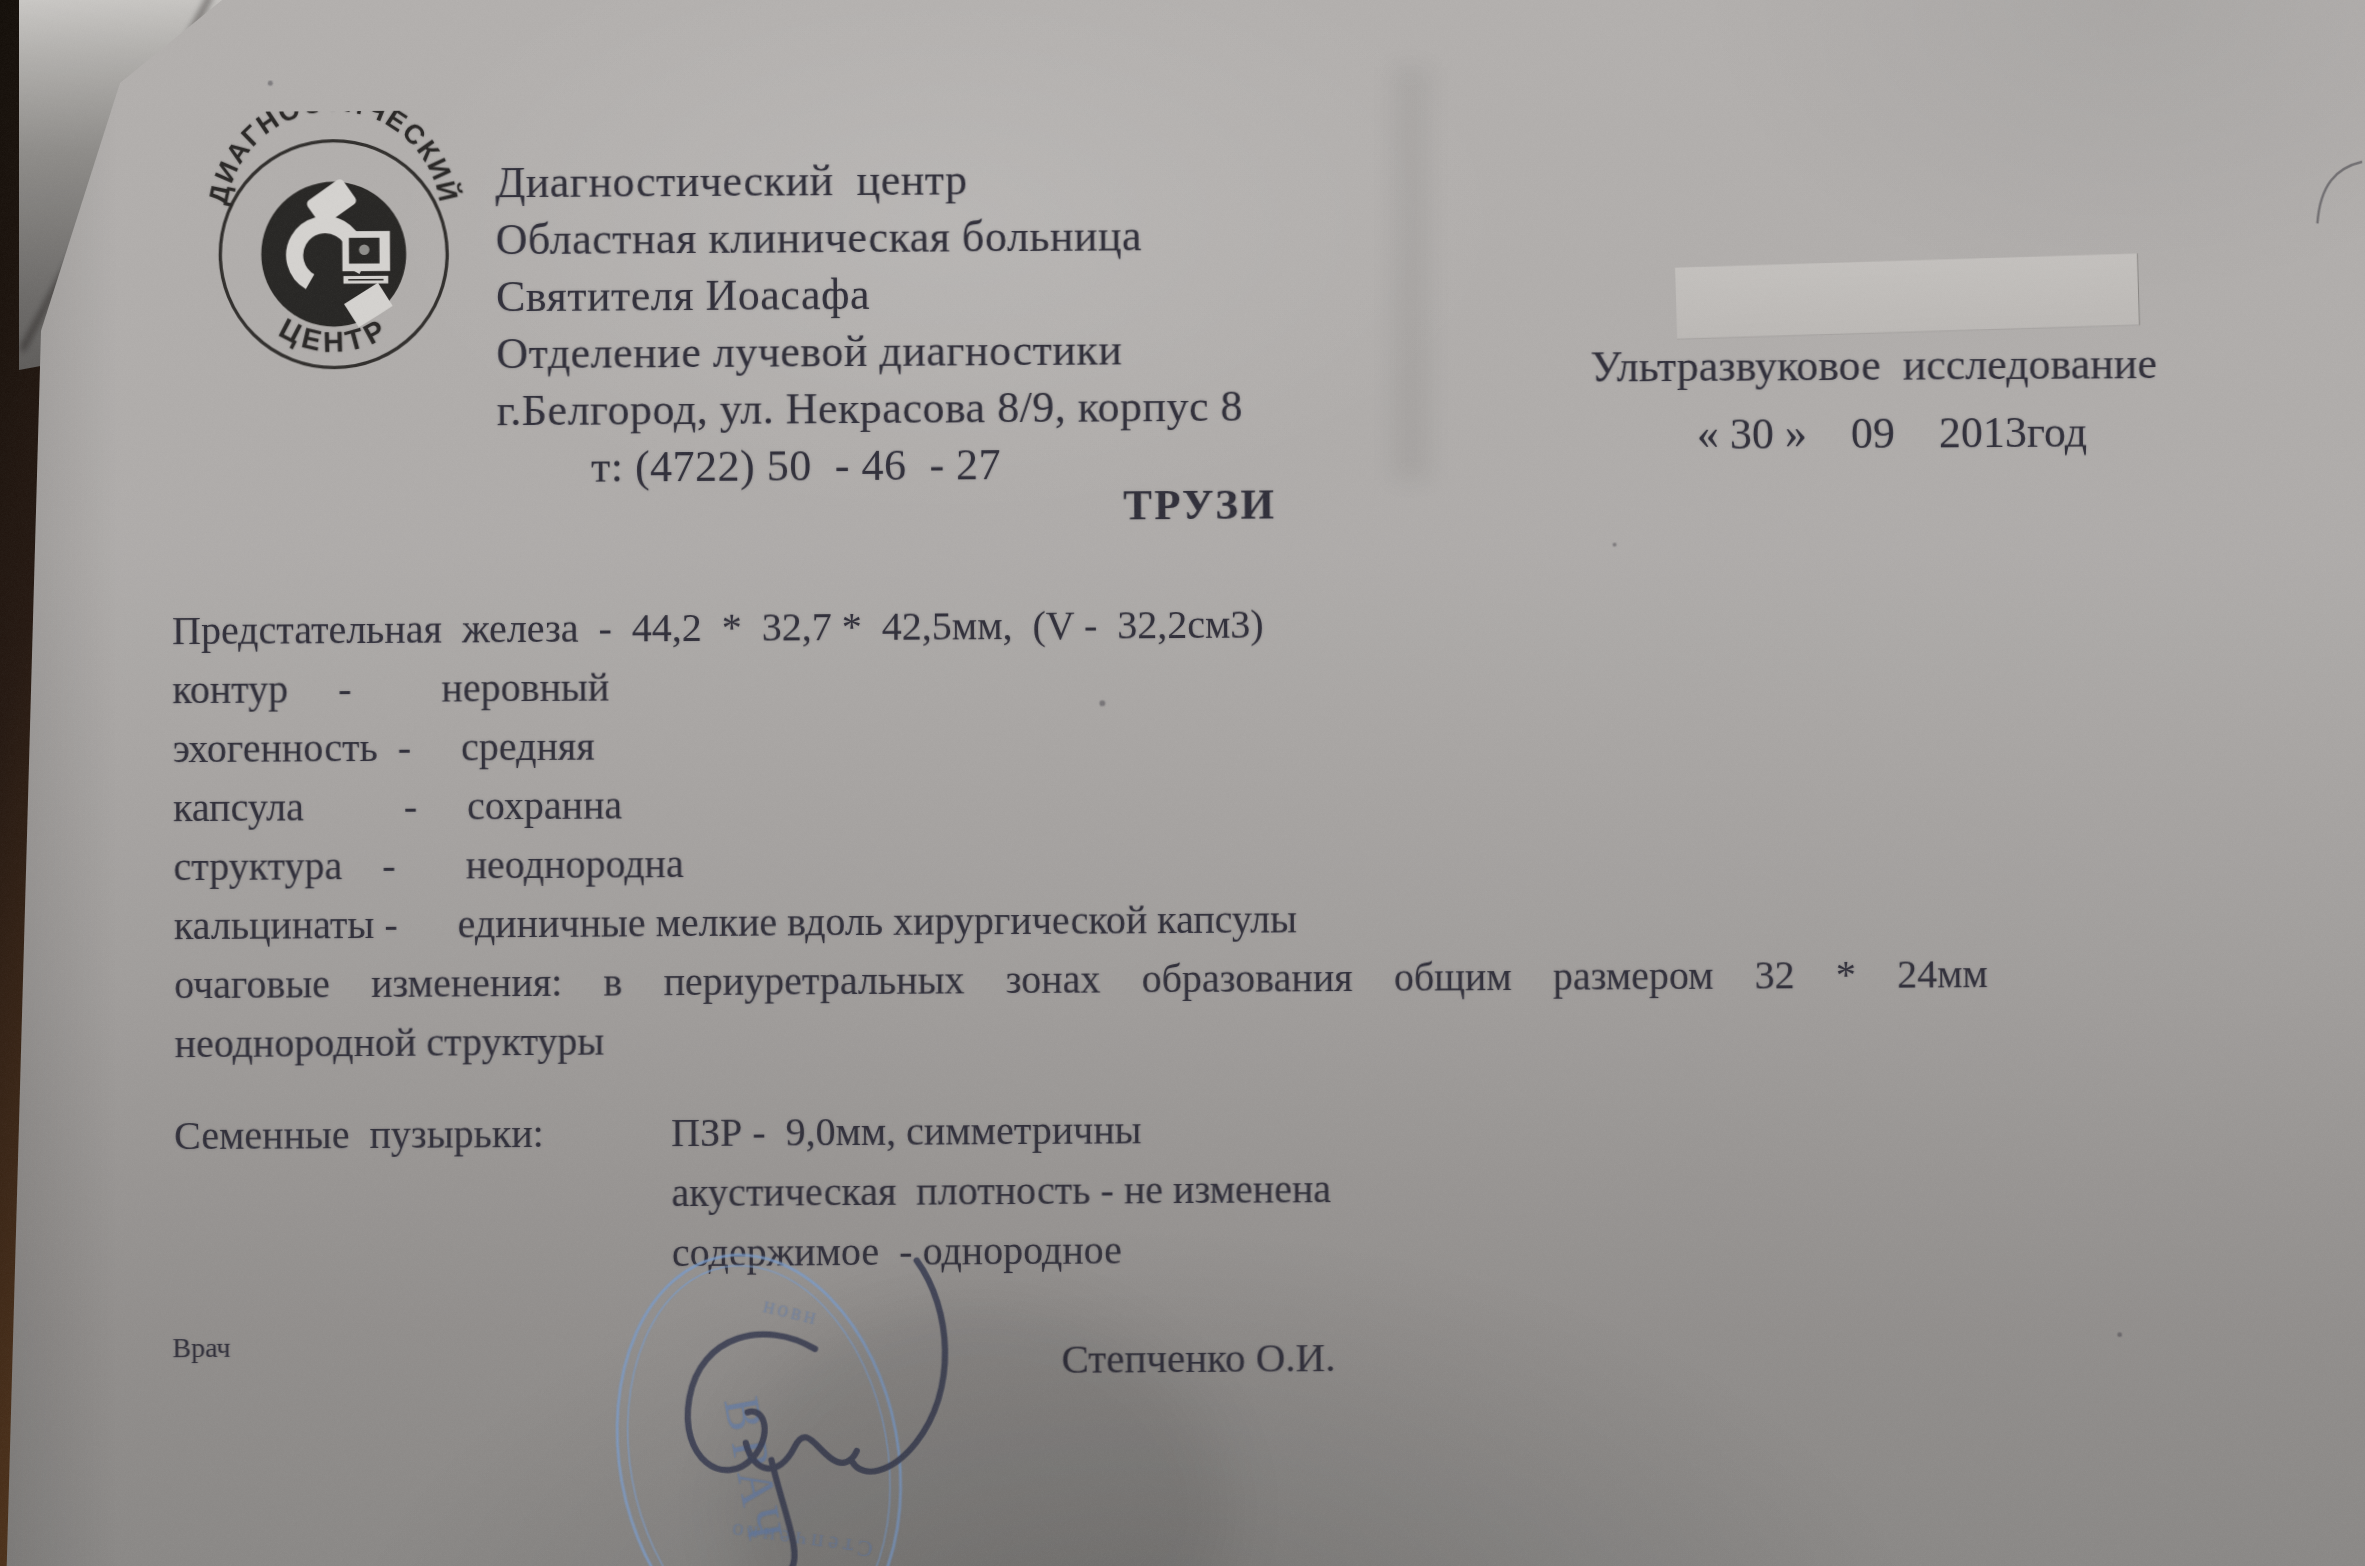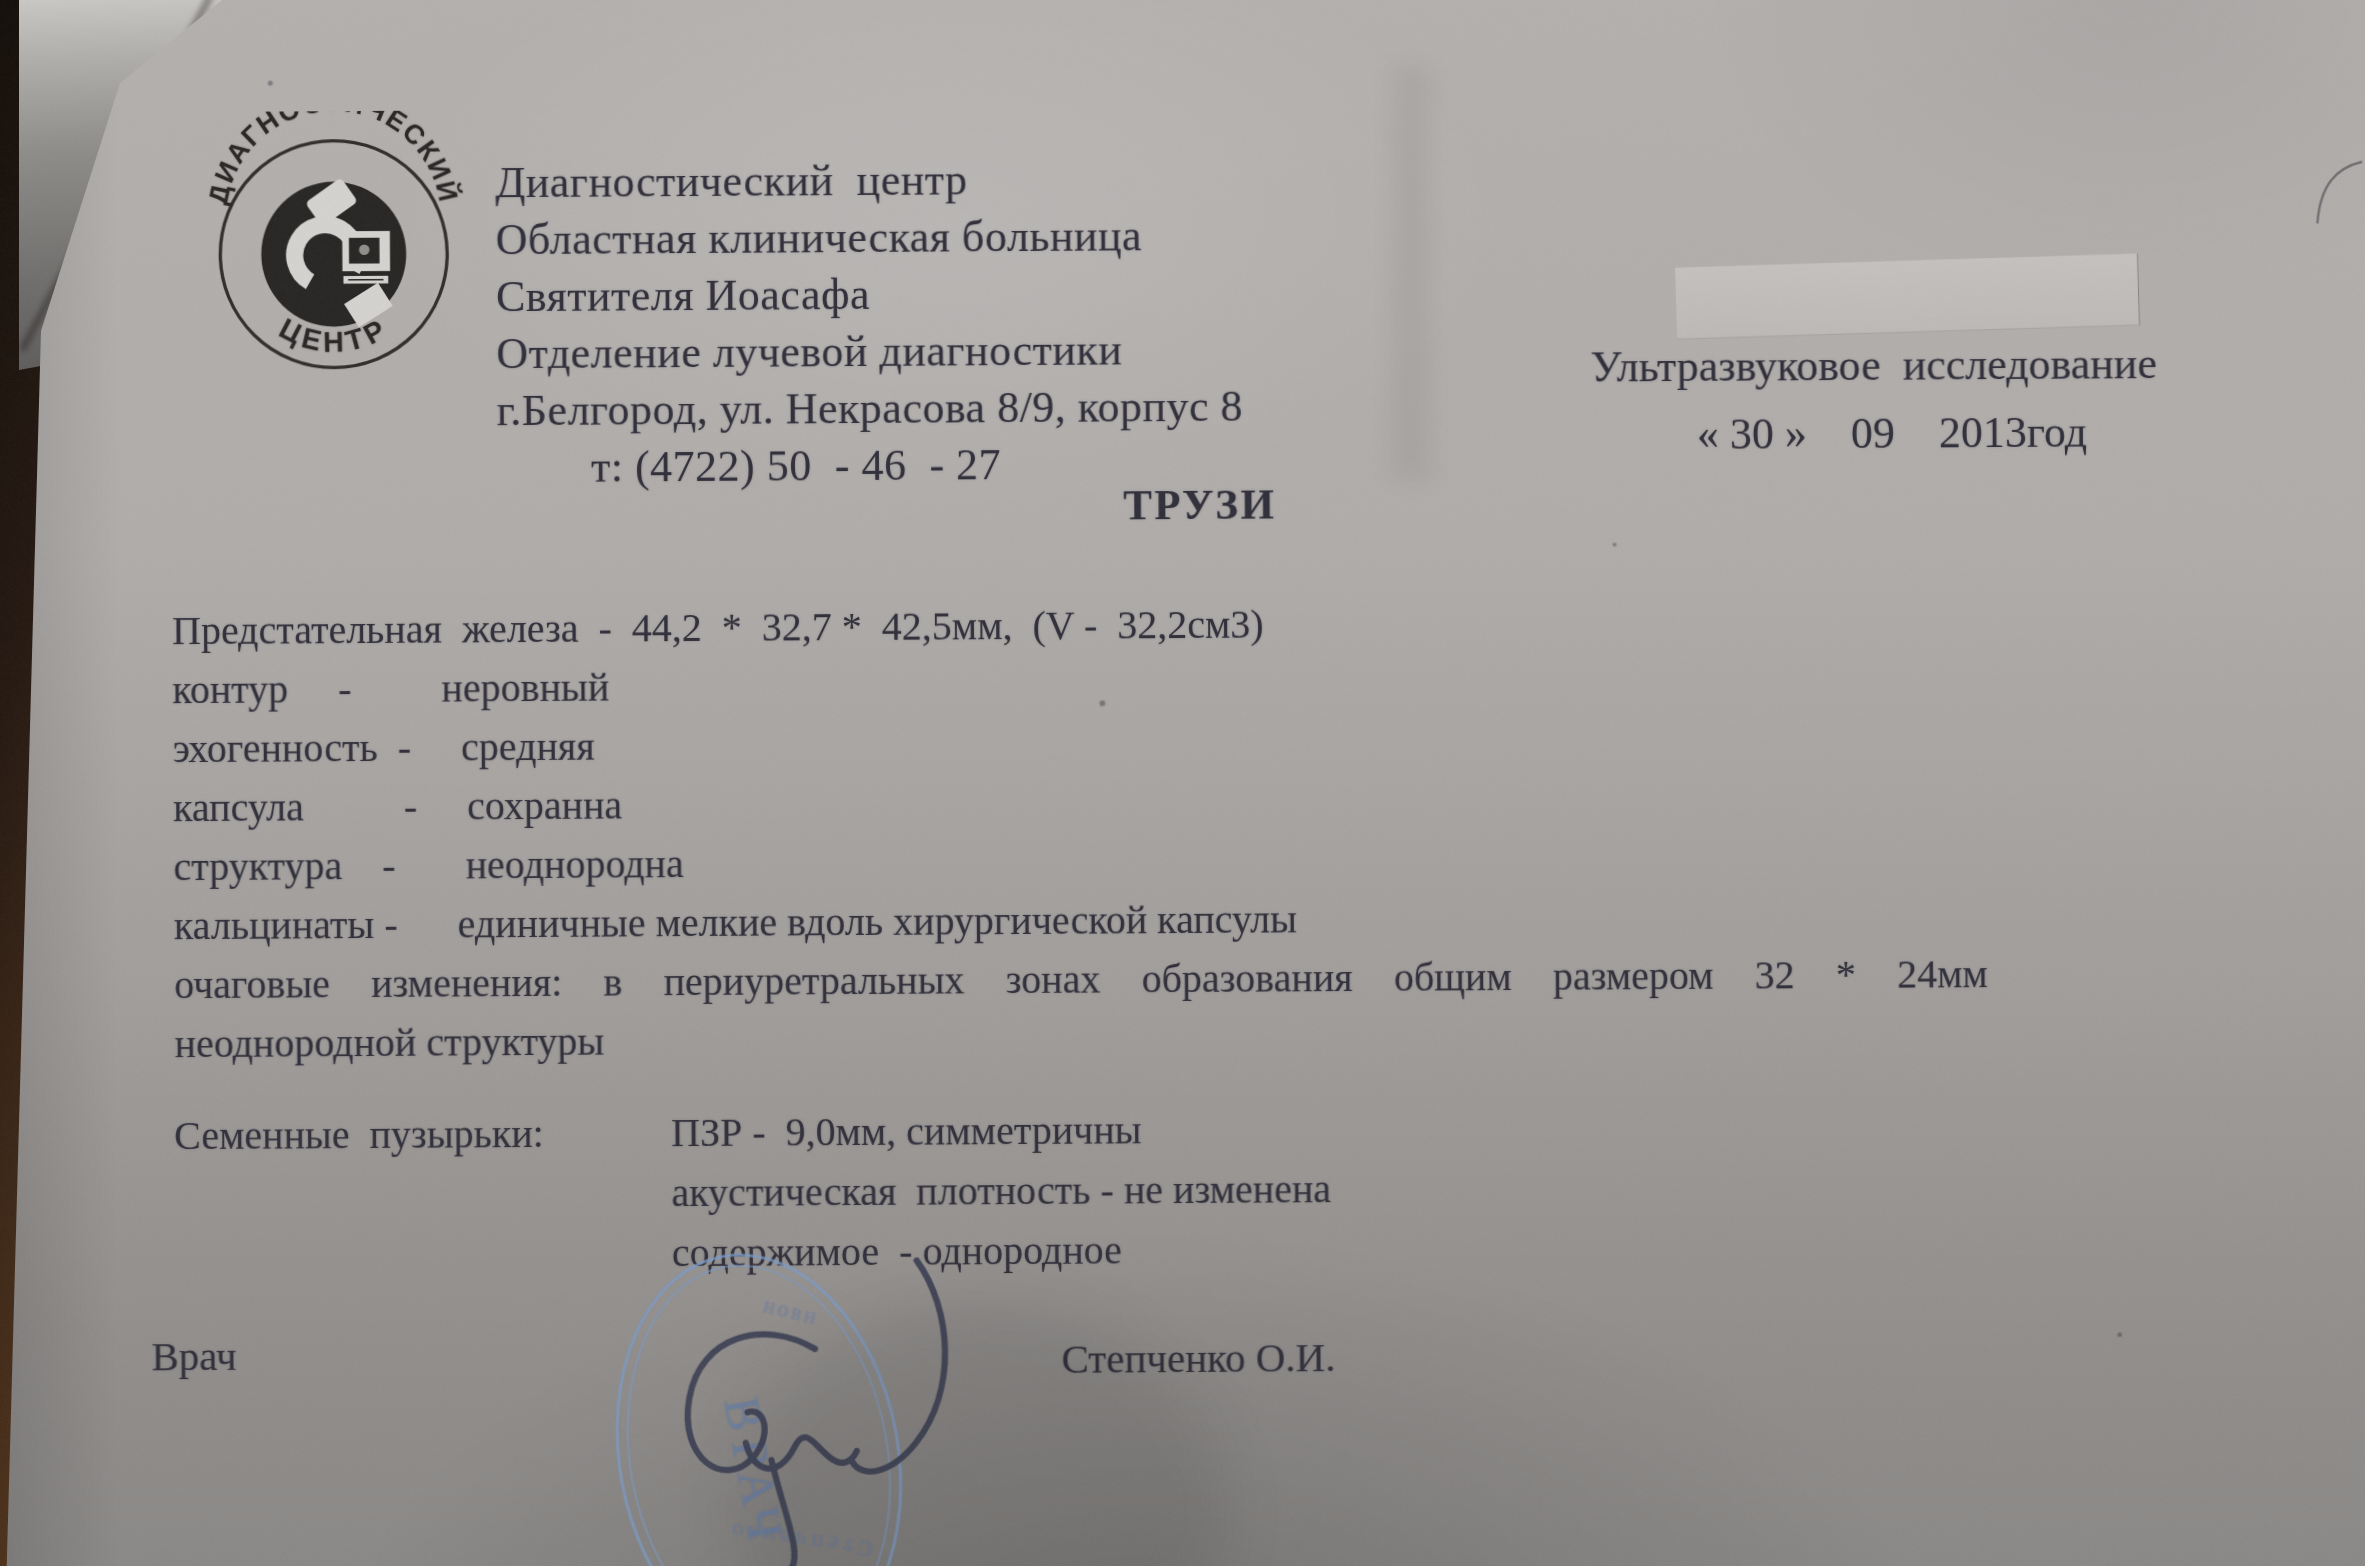--- a/index.html
+++ b/index.html
@@ -41,21 +41,21 @@
     transform:rotate(-1.4deg);filter:blur(0.5px);
   }
   .study-name{position:absolute;left:1593px;top:344px;font-size:44px;}
   .study-date{position:absolute;left:1699px;top:412px;font-size:44px;}
   .doc-title{position:absolute;left:1081px;top:480px;font-size:43px;font-weight:bold;letter-spacing:2.4px;margin-left:44px;}
   .findings{position:absolute;left:173px;top:595px;font-size:40px;}
   .findings .line{height:59px;line-height:59px;}
   .focal-1{word-spacing:10.6px;}
   .vesicles{position:absolute;left:172px;top:1100px;font-size:40px;display:grid;grid-template-columns:497px auto;}
   .vesicles .cell{height:60px;line-height:60px;white-space:pre;}
-  .doctor-label{position:absolute;left:148px;top:1326px;font-size:41px;}
+  .doctor-label{position:absolute;left:169px;top:1326px;font-size:28px;}
   .doctor-name{position:absolute;left:1058px;top:1334px;font-size:41px;}
   .decor{position:absolute;inset:0;pointer-events:none;}
   .noise{position:absolute;inset:0;pointer-events:none;opacity:.06;}
   .crease{position:absolute;left:1392px;top:67px;width:38px;height:413px;background:rgba(0,0,0,.05);filter:blur(10.6px);}
 </style>
 </head>
 <body>
 
 <div class="photo">
 

